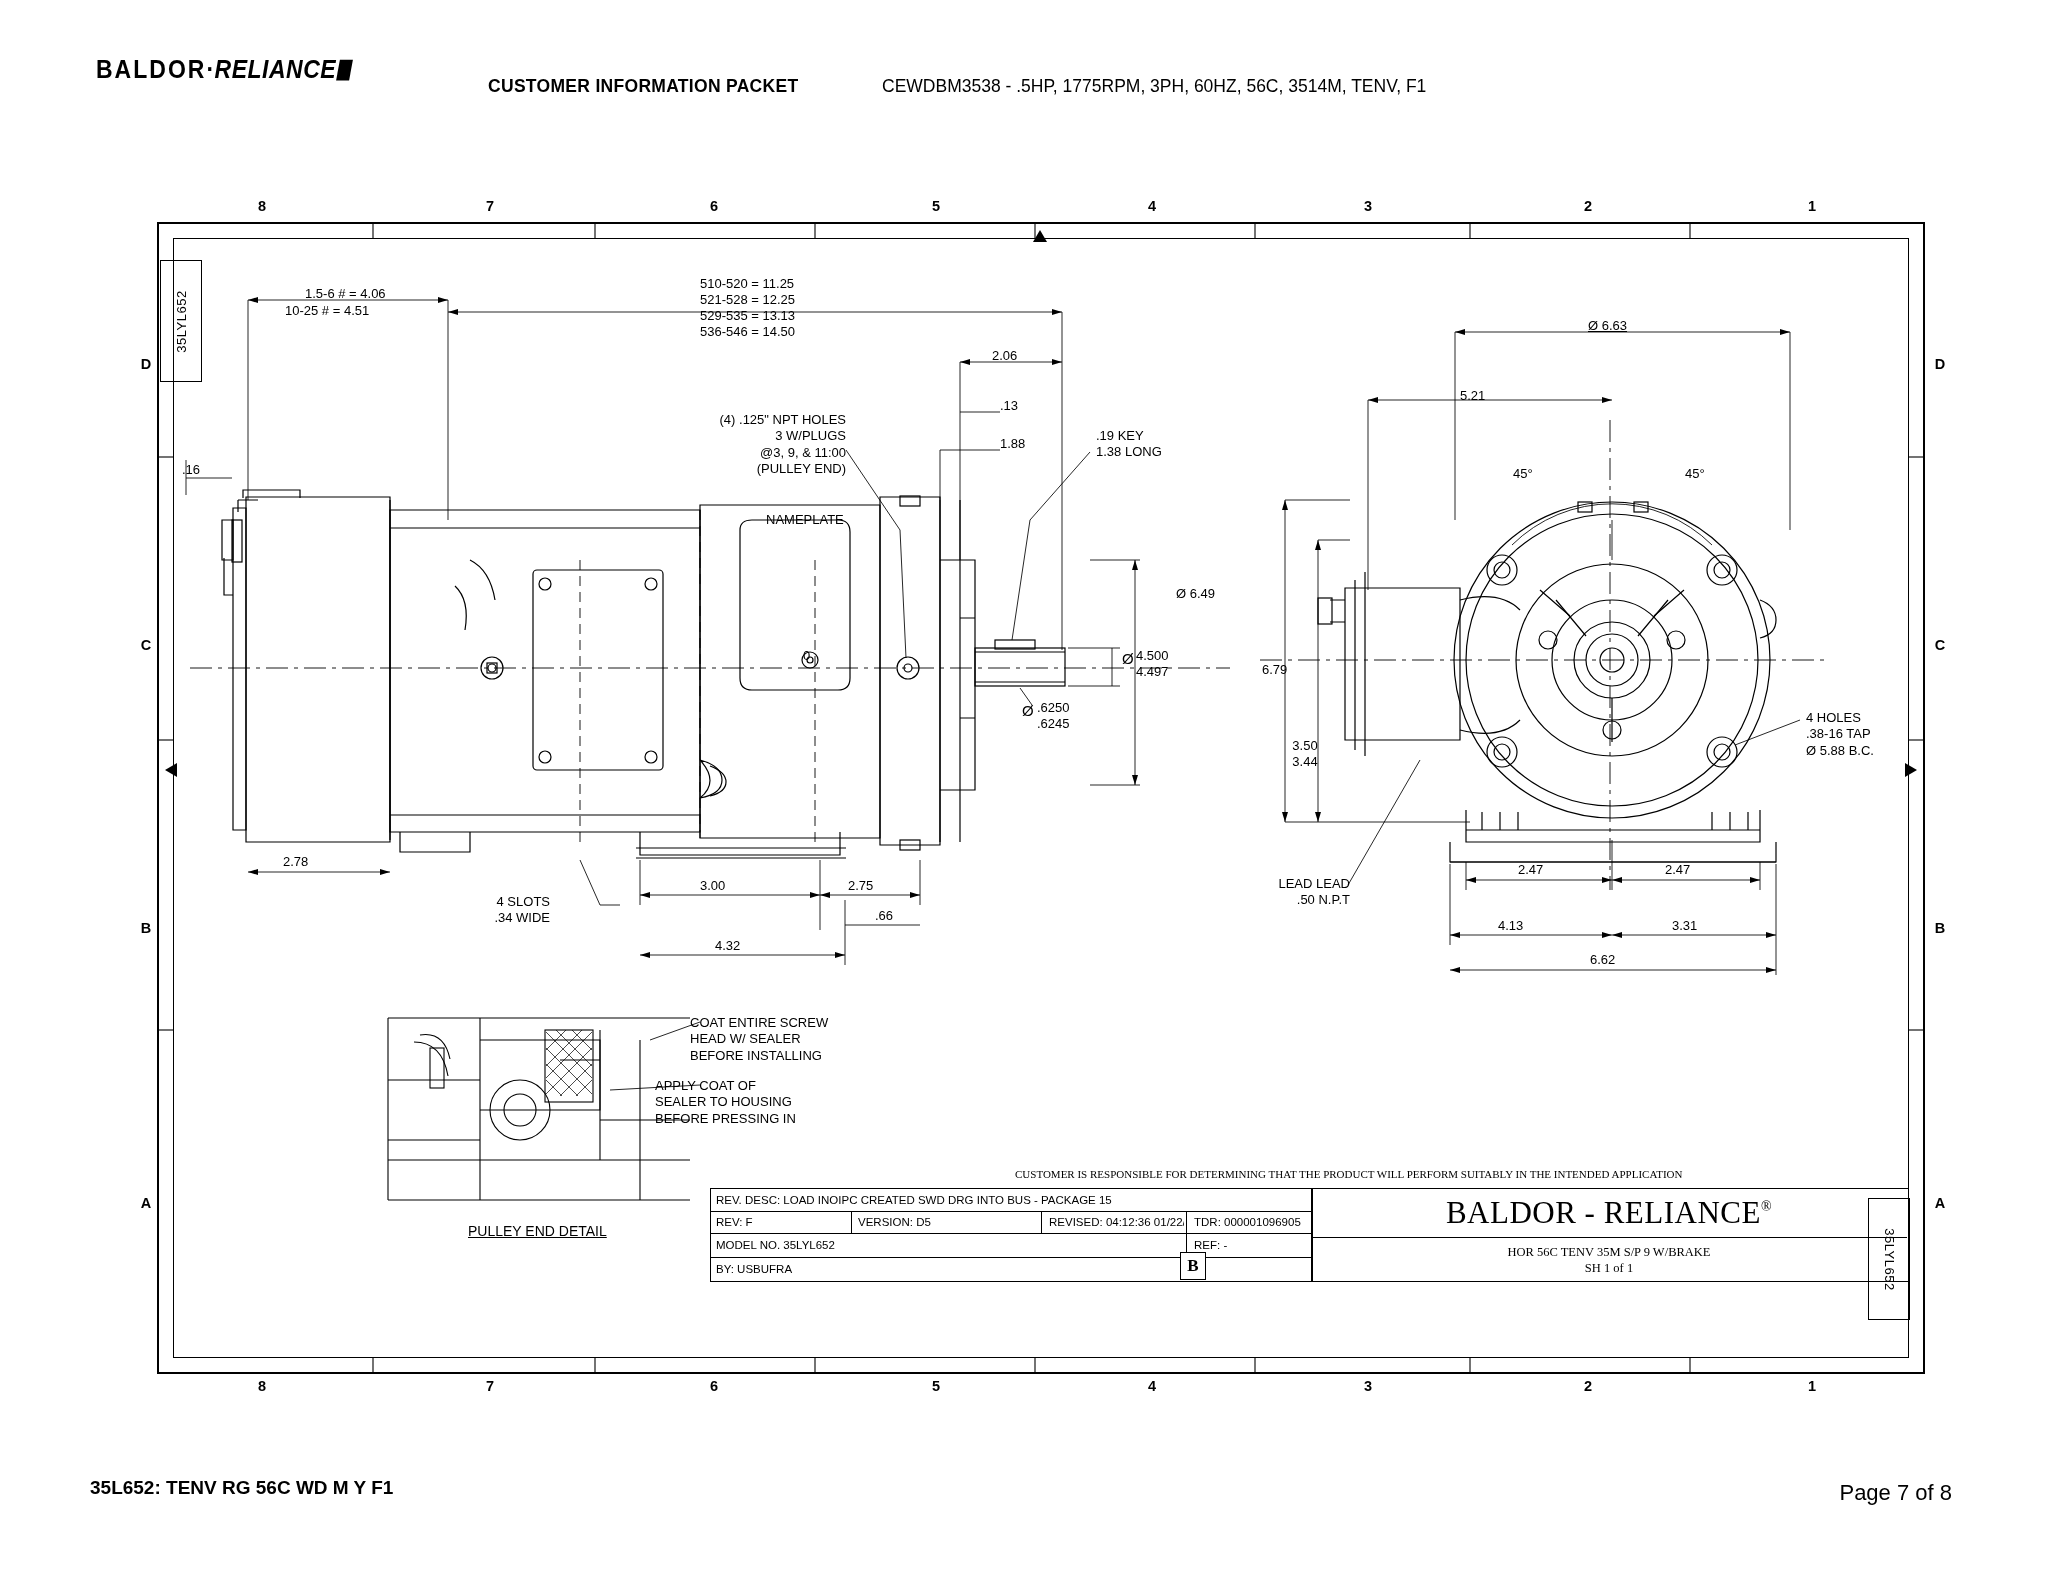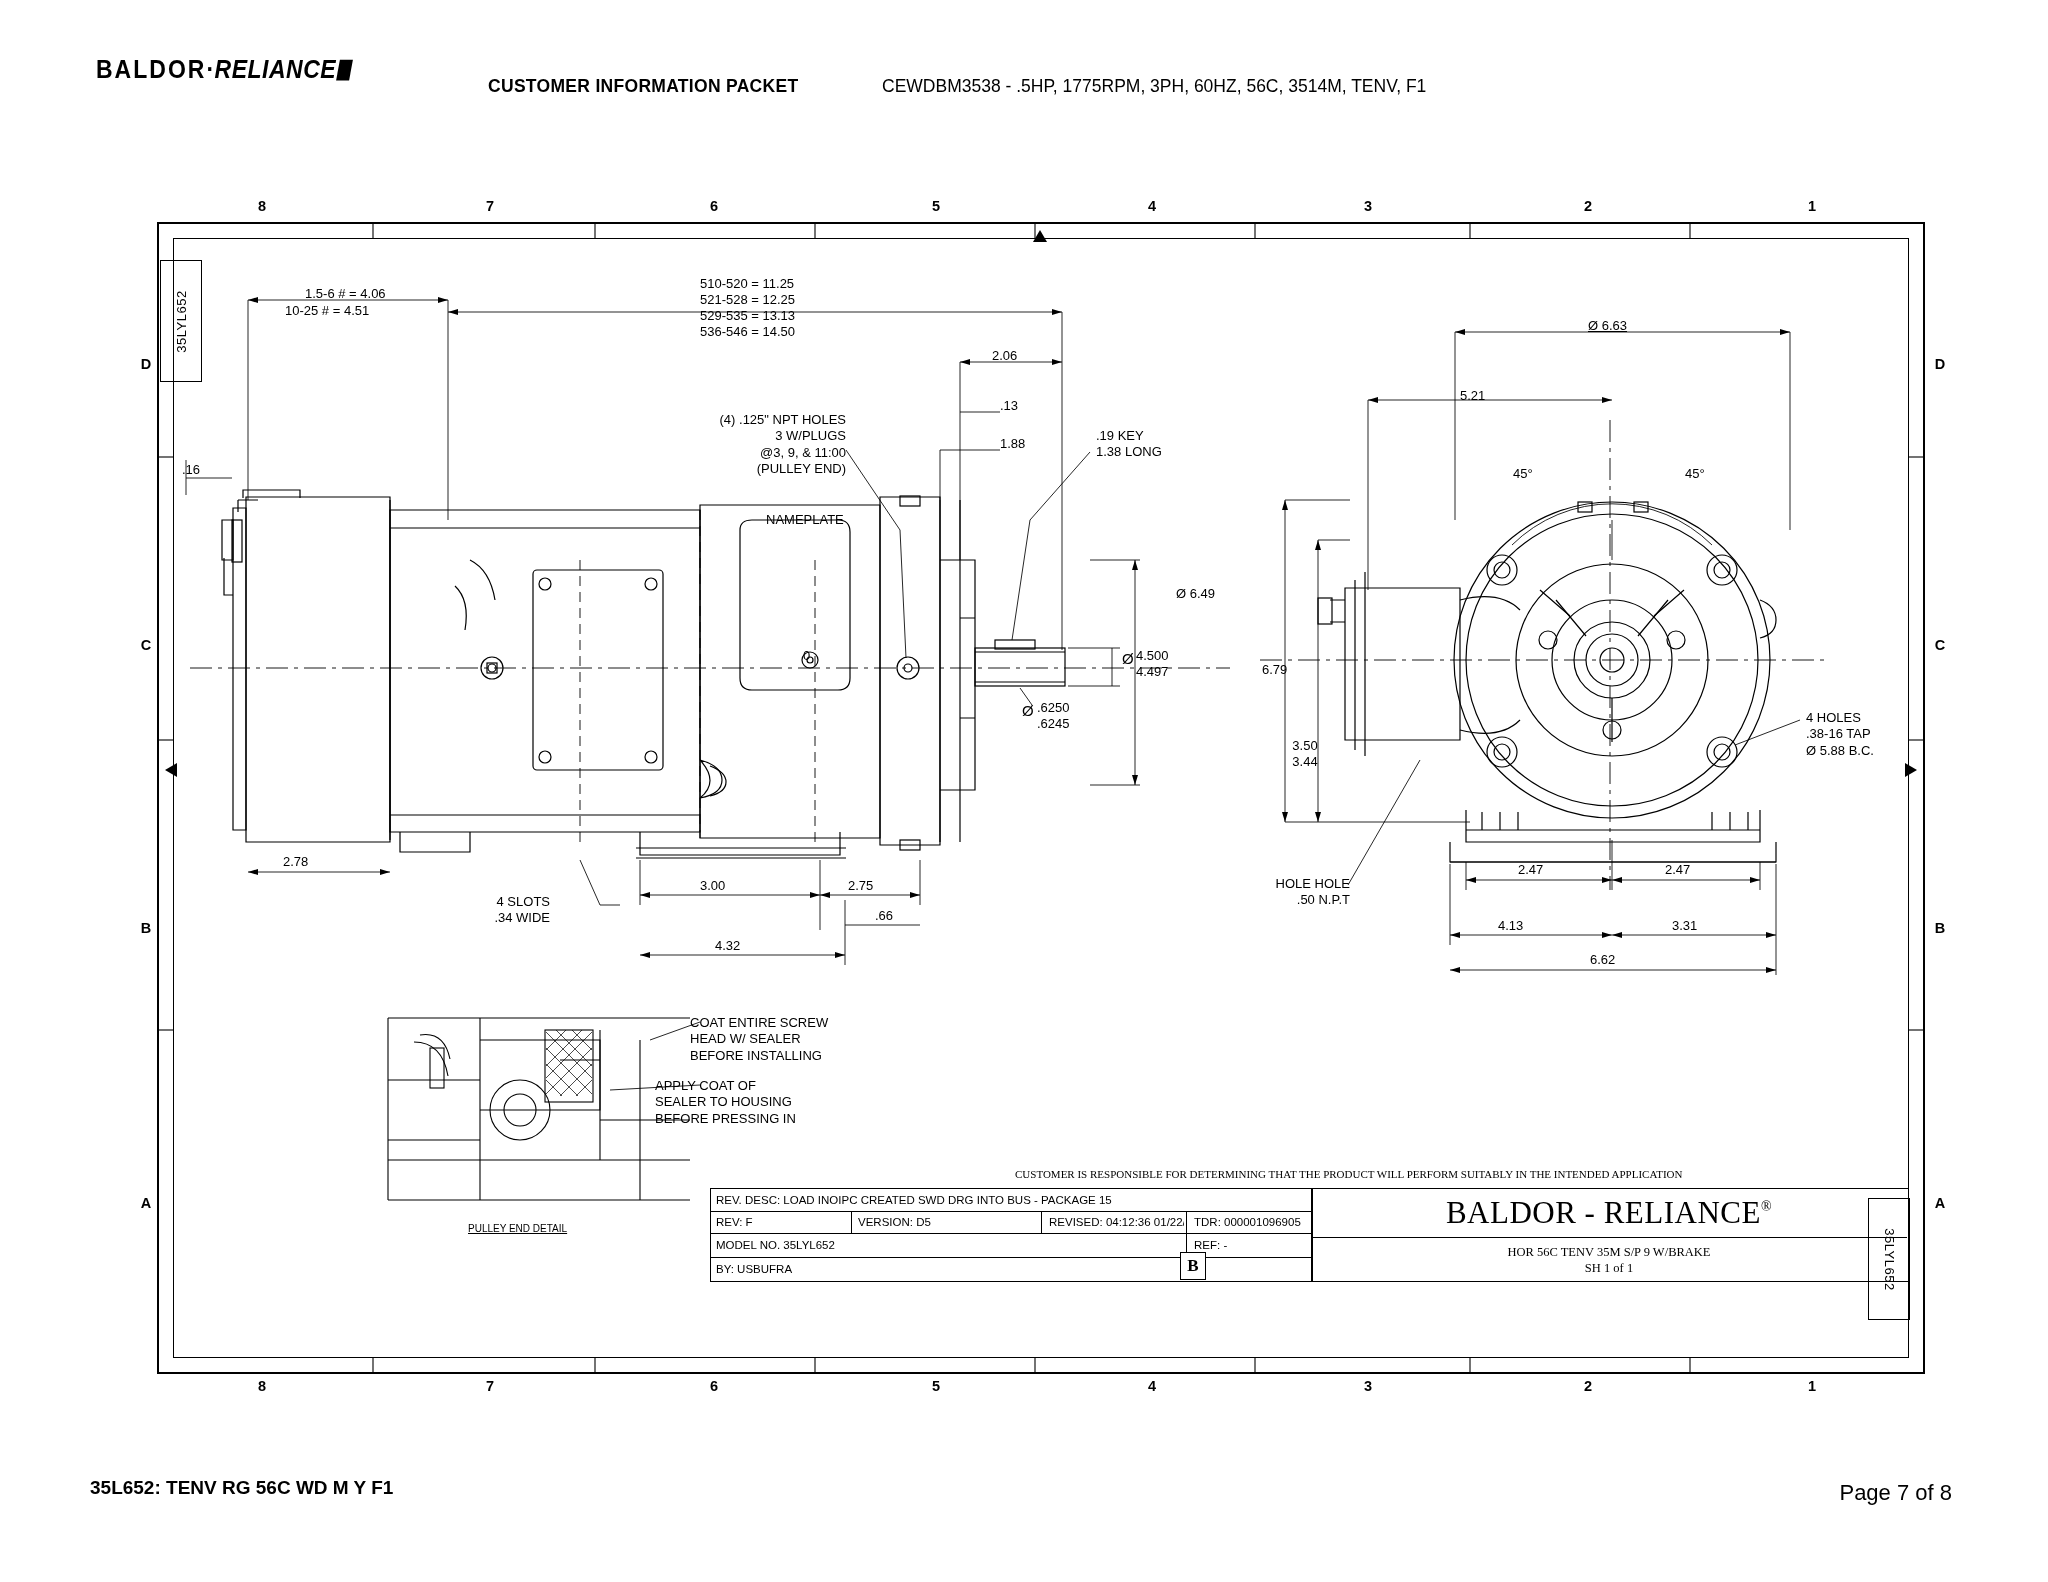--- a/index.html
+++ b/index.html
@@ -610,39 +610,39 @@
 .6245</div>
 
   <div class="dtxt" style="left:283px; top:854px;">2.78</div>
   <div class="dtxt" style="left:700px; top:878px;">3.00</div>
   <div class="dtxt" style="left:848px; top:878px;">2.75</div>
   <div class="dtxt" style="left:875px; top:908px;">.66</div>
   <div class="dtxt" style="left:715px; top:938px;">4.32</div>
   <div class="dtxt r" style="left:430px; top:894px; width:120px;">4 SLOTS
 .34 WIDE</div>
 
-  <div class="dtxt ul" style="left:468px; top:1223px; font-size:10px;">PULLEY END DETAIL</div>
+  <div class="dtxt ul" style="left:468px; top:1223px; font-size:14px;">PULLEY END DETAIL</div>
   <div class="dtxt" style="left:690px; top:1015px;">COAT ENTIRE SCREW
 HEAD W/ SEALER
 BEFORE INSTALLING</div>
   <div class="dtxt" style="left:655px; top:1078px;">APPLY COAT OF
 SEALER TO HOUSING
 BEFORE PRESSING IN</div>
 
   <div class="dtxt" style="left:1588px; top:318px;text-decoration:underline;">Ø 6.63</div>
   <div class="dtxt" style="left:1460px; top:388px;">5.21</div>
   <div class="dtxt" style="left:1513px; top:466px;">45°</div>
   <div class="dtxt" style="left:1685px; top:466px;">45°</div>
   <div class="dtxt" style="left:1262px; top:662px;">6.79</div>
   <div class="dtxt c" style="left:1282px; top:738px; width:46px;">3.50
 3.44</div>
   <div class="dtxt" style="left:1806px; top:710px;">4 HOLES
 .38-16 TAP
 Ø 5.88 B.C.</div>
-  <div class="dtxt r" style="left:1160px; top:876px; width:190px;">HOLE HOLE
+  <div class="dtxt r" style="left:1160px; top:876px; width:190px;">LEAD LEAD
 .50 N.P.T</div>
   <div class="dtxt" style="left:1518px; top:862px;">2.47</div>
   <div class="dtxt" style="left:1665px; top:862px;">2.47</div>
   <div class="dtxt" style="left:1498px; top:918px;">4.13</div>
   <div class="dtxt" style="left:1672px; top:918px;">3.31</div>
   <div class="dtxt" style="left:1590px; top:952px;">6.62</div>
 
   <div class="tb-note">CUSTOMER IS RESPONSIBLE FOR DETERMINING THAT THE PRODUCT WILL PERFORM SUITABLY IN THE INTENDED APPLICATION</div>
 
   <div class="tb">

